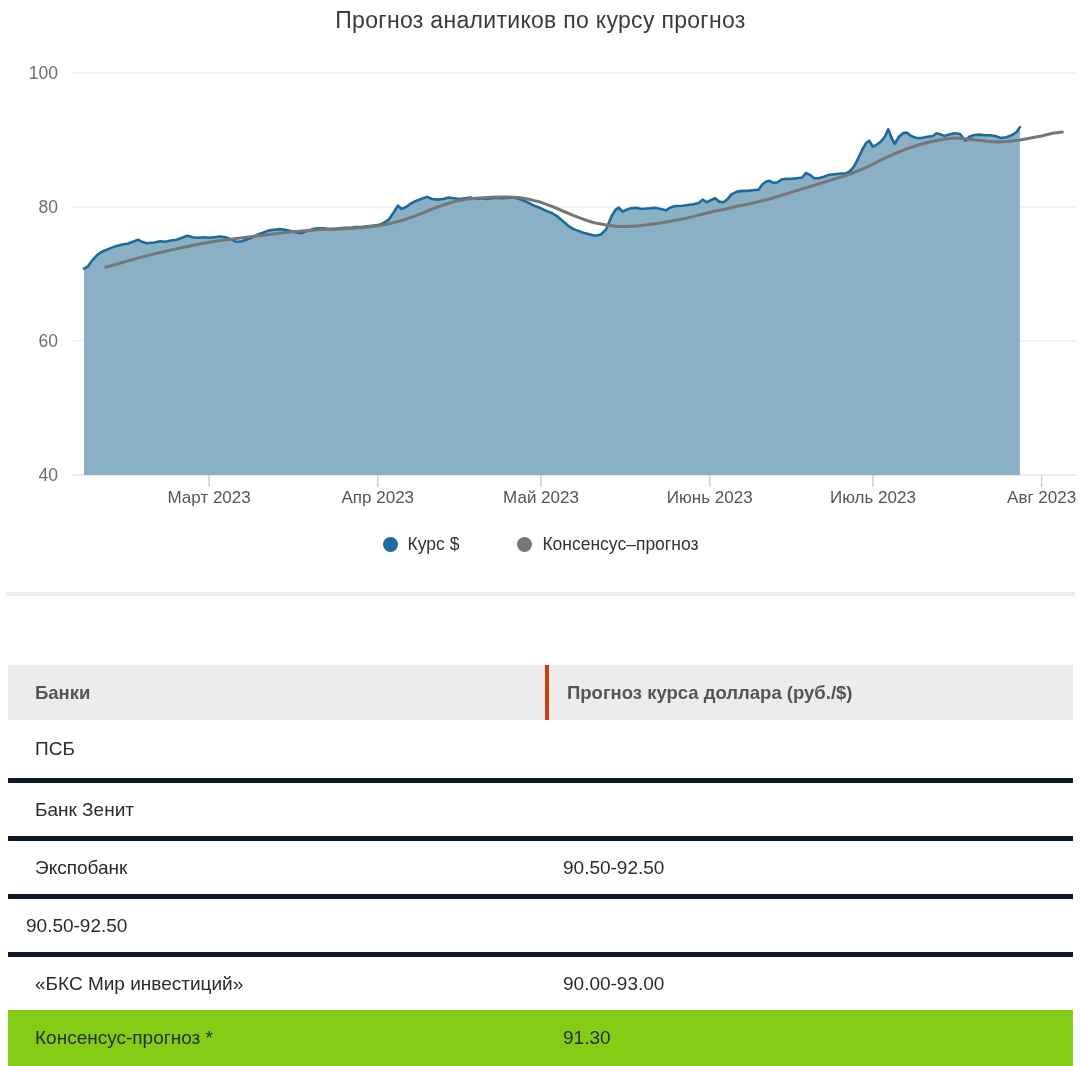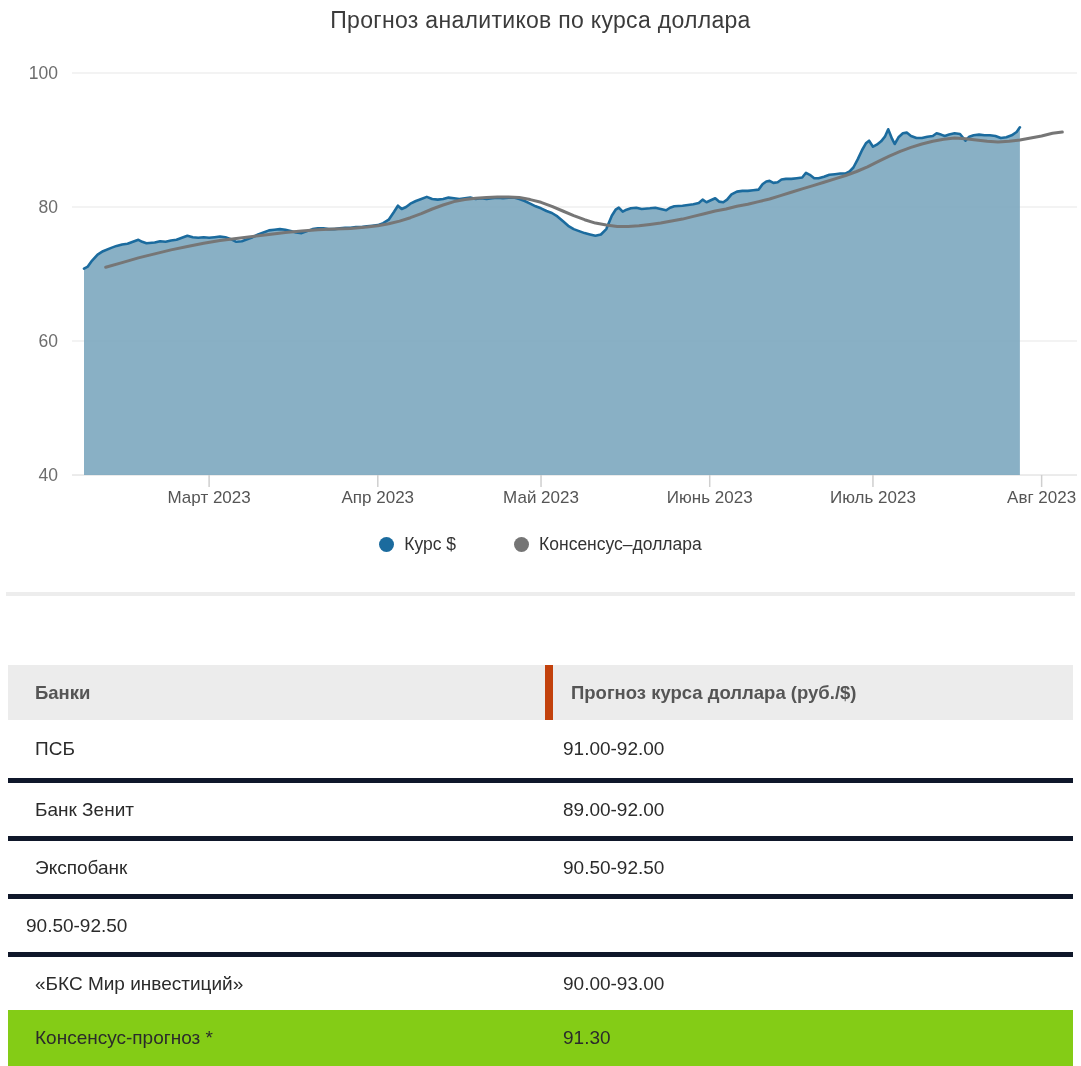--- a/index.html
+++ b/index.html
@@ -19,31 +19,31 @@
   .legend-label { font-size:17.5px; color:#333; }
 
   .divider { position:absolute; top:592px; left:6px; width:1069px; height:4px; background:#ededed; }
 
   .table { position:absolute; top:665px; left:8px; width:1065px; font-size:19px; color:#2b2b2b; }
   .t-row { display:flex; align-items:center; height:58px; }
   .t-row.sep { border-top:5px solid #0f172a; }
   .t-head { height:55px; font-size:18.5px; font-weight:700; color:#555;border-radius:22px; }
   .t-head .t-cell1 { background:#ececec; height:100%; display:flex; align-items:center; }
   .t-head .t-cell2 { background:#ececec; height:100%; display:flex; align-items:center;
-                     border-left:8px solid #c2410c; }
+                     border-left:4px solid #c2410c; }
   .t-cell1 { flex:0 0 537px; padding-left:27px; }
   .t-cell2 { flex:1; padding-left:18px; }
   .t-row.highlight { height:56px; }
 </style>
 </head>
 <body>
 
 <div class="page">
 
-  <div class="title">Прогноз аналитиков по курса доллара</div>
+  <div class="title">Прогноз аналитиков по курсу прогноз</div>
 
   <svg id="chart" width="1081" height="470" viewBox="0 0 1081 470">
       <line x1="72" x2="1077" y1="430" y2="430" stroke="#d8d8d8" stroke-width="1"></line>
       <text x="58" y="436" text-anchor="end" font-size="17.5" fill="#6d6d6d">40</text>
       <line x1="72" x2="1077" y1="296" y2="296" stroke="#e7e7e7" stroke-width="1"></line>
       <text x="58" y="302" text-anchor="end" font-size="17.5" fill="#6d6d6d">60</text>
       <line x1="72" x2="1077" y1="162" y2="162" stroke="#e7e7e7" stroke-width="1"></line>
       <text x="58" y="168" text-anchor="end" font-size="17.5" fill="#6d6d6d">80</text>
       <line x1="72" x2="1077" y1="28" y2="28" stroke="#e7e7e7" stroke-width="1"></line>
       <text x="58" y="34" text-anchor="end" font-size="17.5" fill="#6d6d6d">100</text>
@@ -64,39 +64,37 @@
       <polyline points="105.7,222.3 122.1,217.6 138.4,212.9 154.7,208.9 171.0,204.9 187.4,201.5 203.7,198.2 220.0,195.5 236.3,193.5 252.6,191.5 269.0,189.5 285.3,187.5 301.6,186.1 317.9,184.8 334.3,184.1 350.6,183.4 366.9,182.1 377.8,180.8 388.7,178.8 399.6,176.1 410.4,172.7 421.3,168.7 432.2,164.0 443.1,160.0 454.0,156.6 464.9,154.6 475.7,153.3 486.6,152.6 497.5,151.9 508.4,151.9 519.3,152.6 530.2,154.6 541.0,157.3 551.9,161.3 562.8,166.0 573.7,170.7 584.6,174.7 595.4,178.1 606.3,180.1 617.2,181.4 628.1,181.4 639.0,180.8 649.9,179.4 660.7,178.1 671.6,176.1 682.5,174.1 693.4,171.4 704.3,168.7 715.2,166.0 726.0,164.0 736.9,161.3 747.8,159.3 758.7,156.6 769.6,154.0 780.5,150.6 791.3,147.3 802.2,143.9 813.1,140.6 824.0,137.2 834.9,133.9 845.7,130.5 856.6,126.5 867.5,121.8 878.4,116.4 889.3,111.1 900.2,106.4 911.0,102.4 921.9,99.0 932.8,96.3 943.7,94.3 954.6,93.0 965.5,93.7 976.3,95.0 987.2,96.3 998.1,97.0 1009.0,96.3 1019.9,95.0 1030.7,93.0 1041.6,91.0 1052.5,88.3 1062.3,87.0" fill="none" stroke="#767676" stroke-width="3" stroke-linejoin="round" stroke-linecap="round"></polyline>
     </svg>
 
   <div class="legend">
       <div class="legend-item">
         <span class="legend-dot" style="background: rgb(27, 107, 158);"></span>
         <span class="legend-label">Курс $</span>
       </div>
       <div class="legend-item">
         <span class="legend-dot" style="background: rgb(117, 117, 117);"></span>
-        <span class="legend-label">Консенсус–доллара</span>
+        <span class="legend-label">Консенсус–прогноз</span>
       </div>
     </div>
 
   <div class="divider"></div>
 
   <div class="table">
     <div class="t-row t-head">
       <div class="t-cell1">Банки</div>
       <div class="t-cell2">Прогноз курса доллара (руб./$)</div>
     </div>
     <div>
         <div class="t-row">
           <div class="t-cell1">ПСБ</div>
-          <div class="t-cell2">91.00-92.00</div>
         </div>
         <div class="t-row sep">
           <div class="t-cell1">Банк Зенит</div>
-          <div class="t-cell2">89.00-92.00</div>
         </div>
         <div class="t-row sep">
           <div class="t-cell1">Экспобанк</div>
           <div class="t-cell2">90.50-92.50</div>
         </div>
         <div class="t-row sep">
           <div class="t-cell2">90.50-92.50</div>
         </div>
         <div class="t-row sep">
           <div class="t-cell1">«БКС Мир инвестиций»</div>

